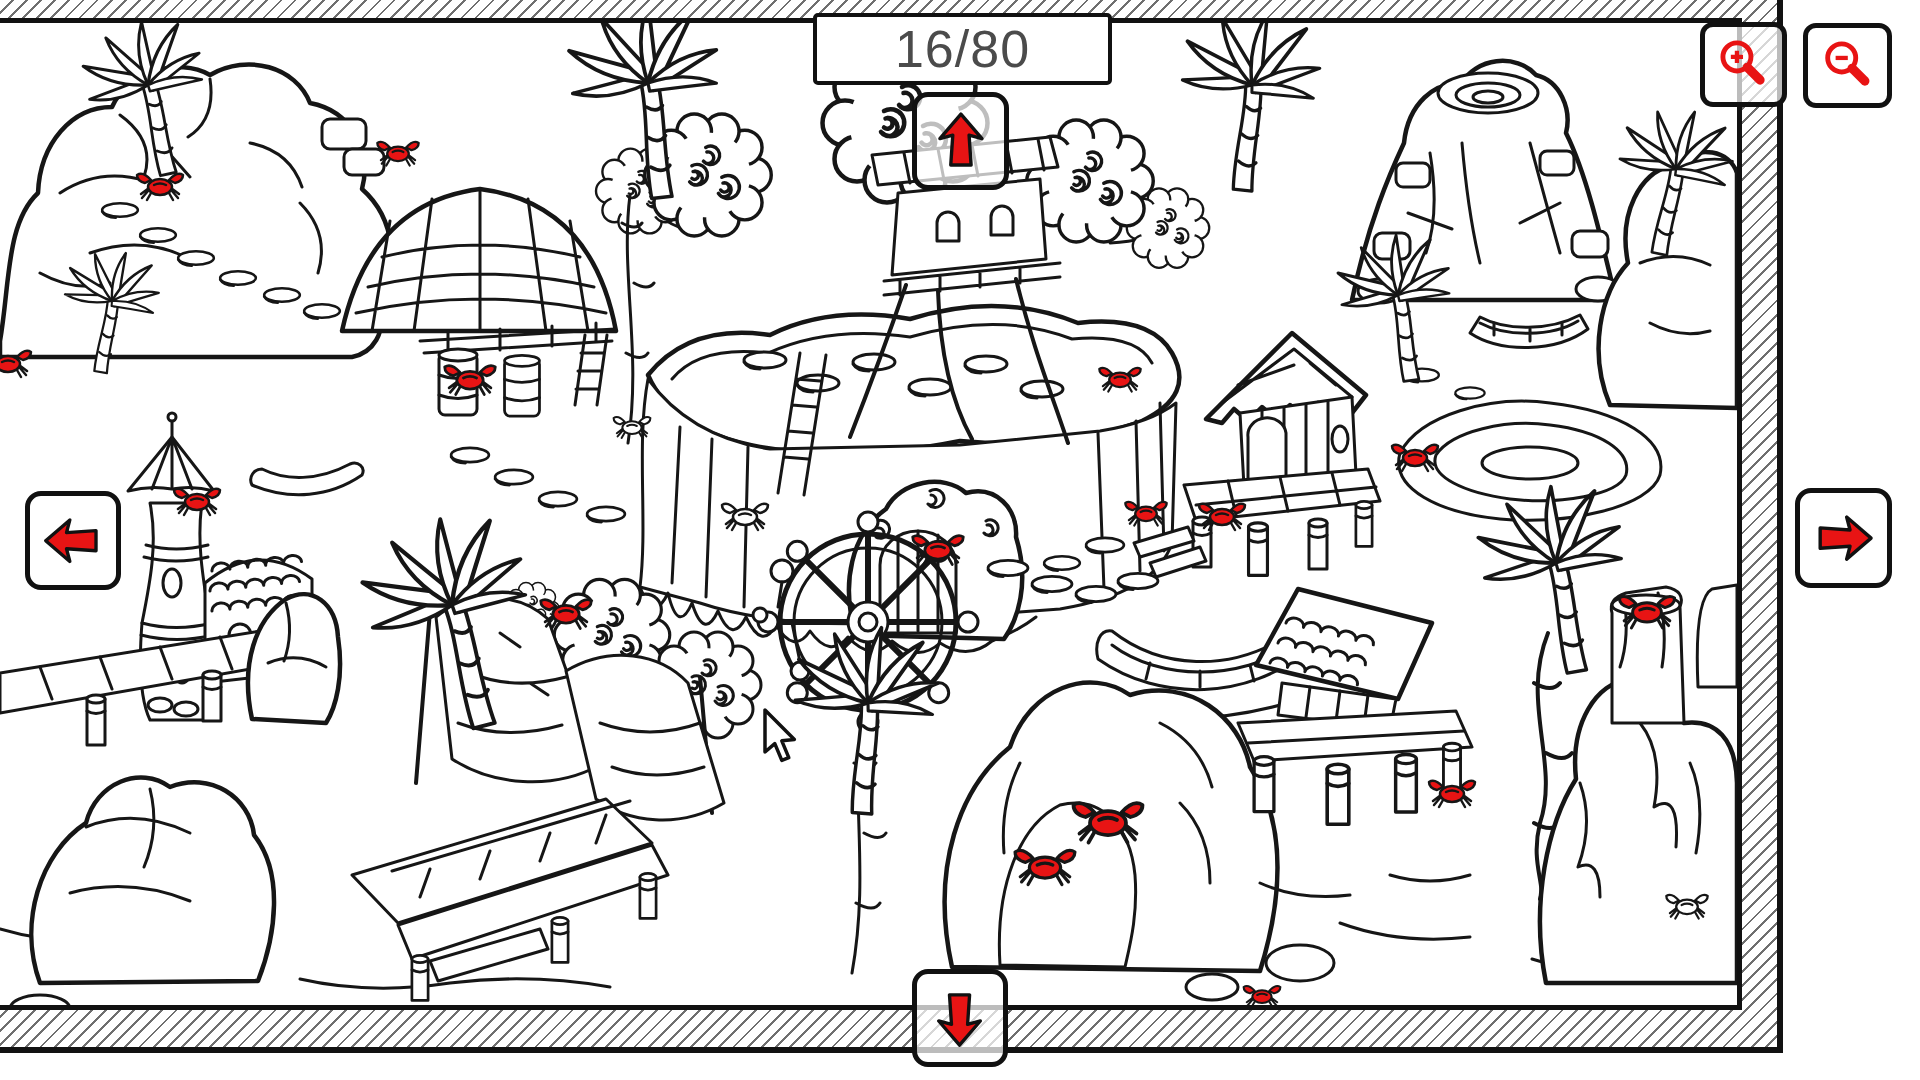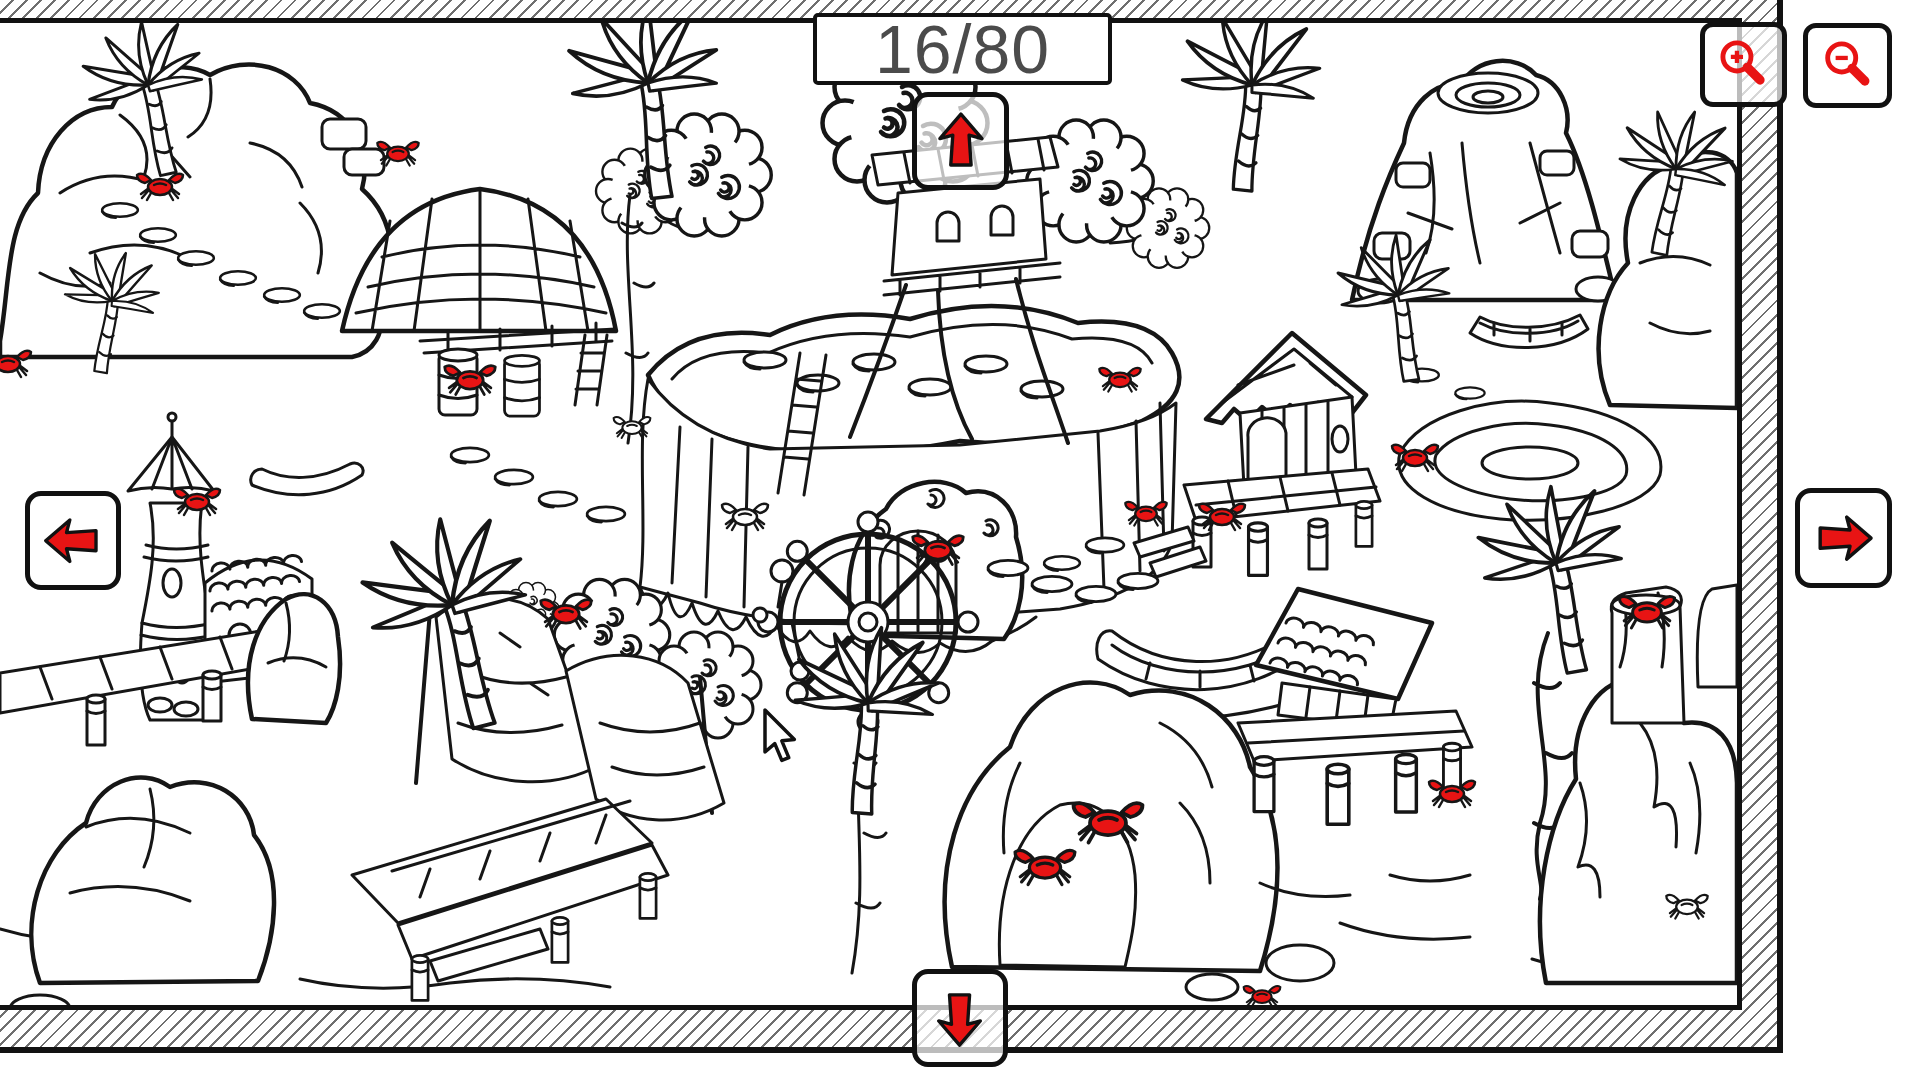--- a/index.html
+++ b/index.html
@@ -6,21 +6,21 @@
   .stage{position:relative;width:1920px;height:1080px;background:#fff;overflow:hidden;
          font-family:"Liberation Sans",sans-serif;}
   .hatch{background:repeating-linear-gradient(135deg,#ffffff 0,#ffffff 8px,#6f6f6f 8px,#6f6f6f 10px);}
   .frame-outer{position:absolute;left:0;top:0;width:1777px;height:1047px;
                border-right:6px solid #111;border-bottom:6px solid #111;z-index:1;}
   .content{position:absolute;left:0;top:18px;width:1737px;height:982px;background:#fff;
            border-top:5px solid #111;border-right:5px solid #111;border-bottom:5px solid #111;z-index:2;}
   .content svg{display:block;}
   .counter{position:absolute;left:813px;top:13px;width:299px;height:72px;background:#fff;
            border:4px solid #111;border-radius:5px;display:flex;align-items:center;justify-content:center;
-           font-size:68px;color:#4b4b4b;letter-spacing:1px;z-index:30;box-sizing:border-box;}
+           font-size:52px;color:#4b4b4b;letter-spacing:1px;z-index:30;box-sizing:border-box;}
   .navbtn{position:absolute;background:rgba(255,255,255,0.72);border:5px solid #111;border-radius:16px;
           padding:0;margin:0;display:flex;align-items:center;justify-content:center;cursor:pointer;
           box-sizing:border-box;z-index:25;}
   .navbtn svg{width:78%;height:78%;}
   .zoombtn{border-radius:13px;}
   .ln{fill:#ffffff;stroke:#161616;stroke-width:3;stroke-linejoin:round;stroke-linecap:round;}
   .nf{fill:none;}
   .hv{stroke-width:4.5;}
 </style>
 </head>

